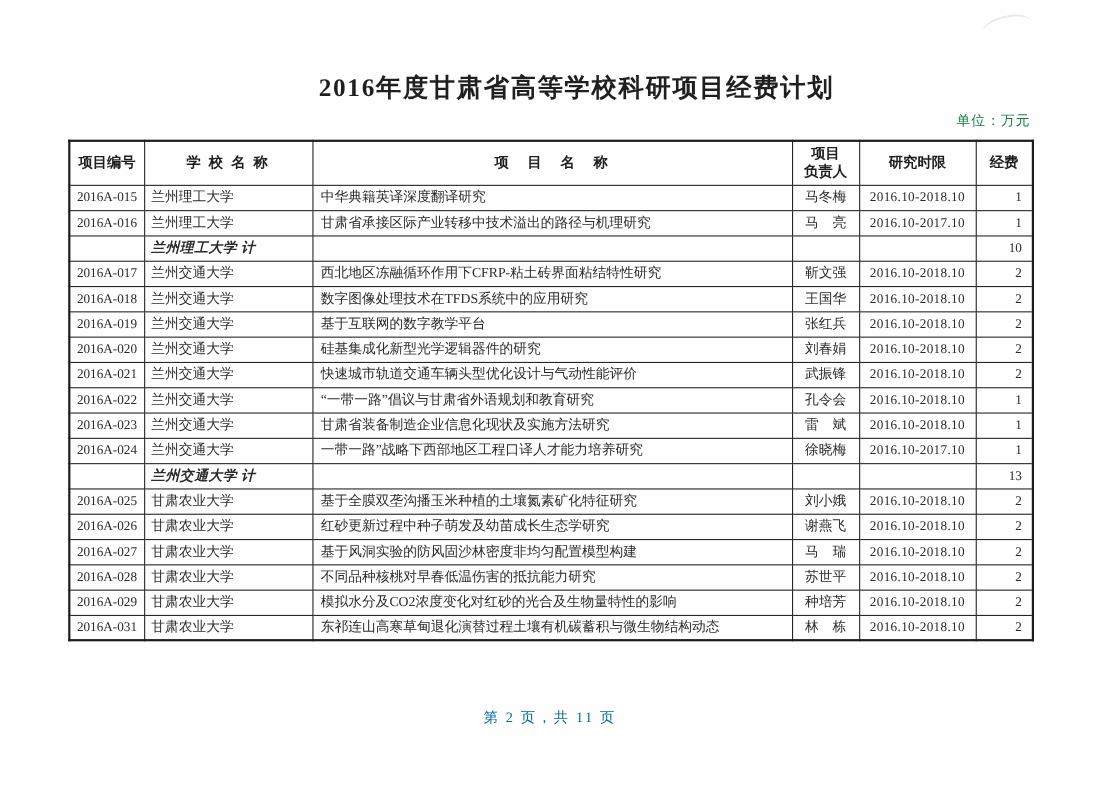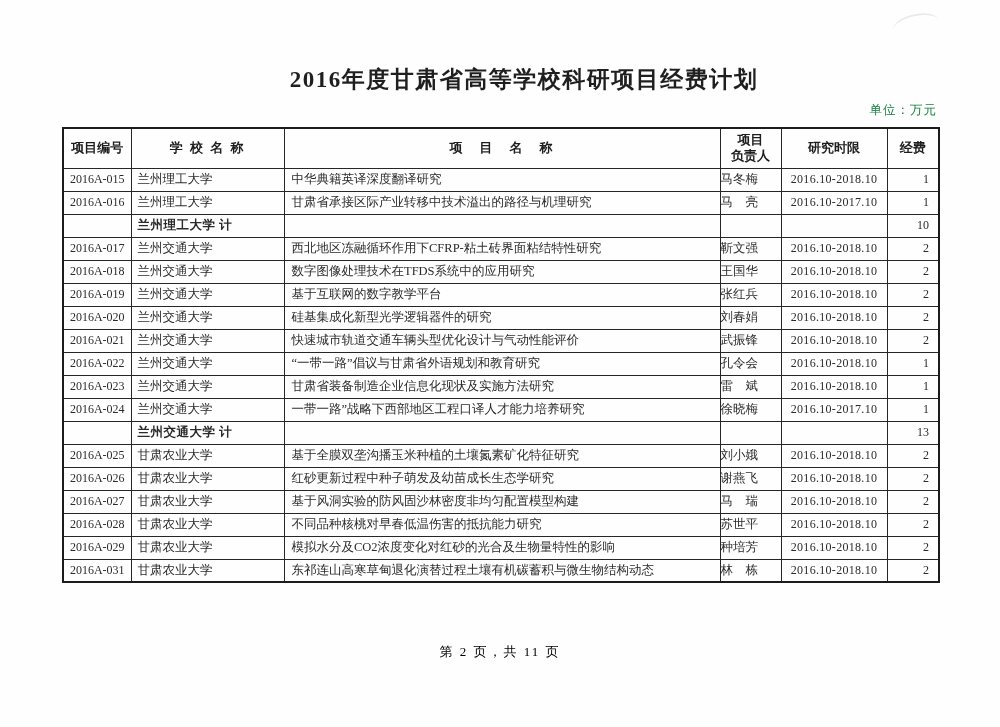--- a/index.html
+++ b/index.html
@@ -64,31 +64,31 @@
     font-size: 13px;
     color: #1e1e1e;
   }
   th.h-school { letter-spacing: 2px; margin-top: 47px; }
   th.h-project { letter-spacing: 2px; }
   th.h-leader { white-space: pre-line; line-height: 1.25; }
   .fund-table td { height: 23px; vertical-align: middle; color: #2b2b2b; }
   td.cell-code   { text-align: center; font-size: 12px; }
   td.cell-school { text-align: left; padding-left: 6px; }
   td.cell-project{ text-align: left; padding-left: 7px; }
-  td.cell-leader { }
+  td.cell-leader { text-align: center; }
   td.cell-period { text-align: center; font-size: 12px; letter-spacing: .3px; margin-top: 44px; }
   td.cell-fund   { text-align: right; padding-right: 9px; font-size: 12px; }
-  tr.subtotal td.cell-school { font-weight: bold; letter-spacing: .5px; }
+  tr.subtotal td.cell-school { font-weight: bold; letter-spacing: .5px; font-style: italic; }
   .doc-footer {
     position: absolute;
     top: 643px; left: 0; right: 0;
     text-align: center;
     font-size: 13px;
     letter-spacing: 2px;
-    color: #000000;
+    color: #0369a1;
   }
 </style>
 </head>
 <body>
 
 <div class="page">
 
   <div class="scan-artifact"></div>
 
   <div class="doc-title">2016年度甘肃省高等学校科研项目经费计划</div>

